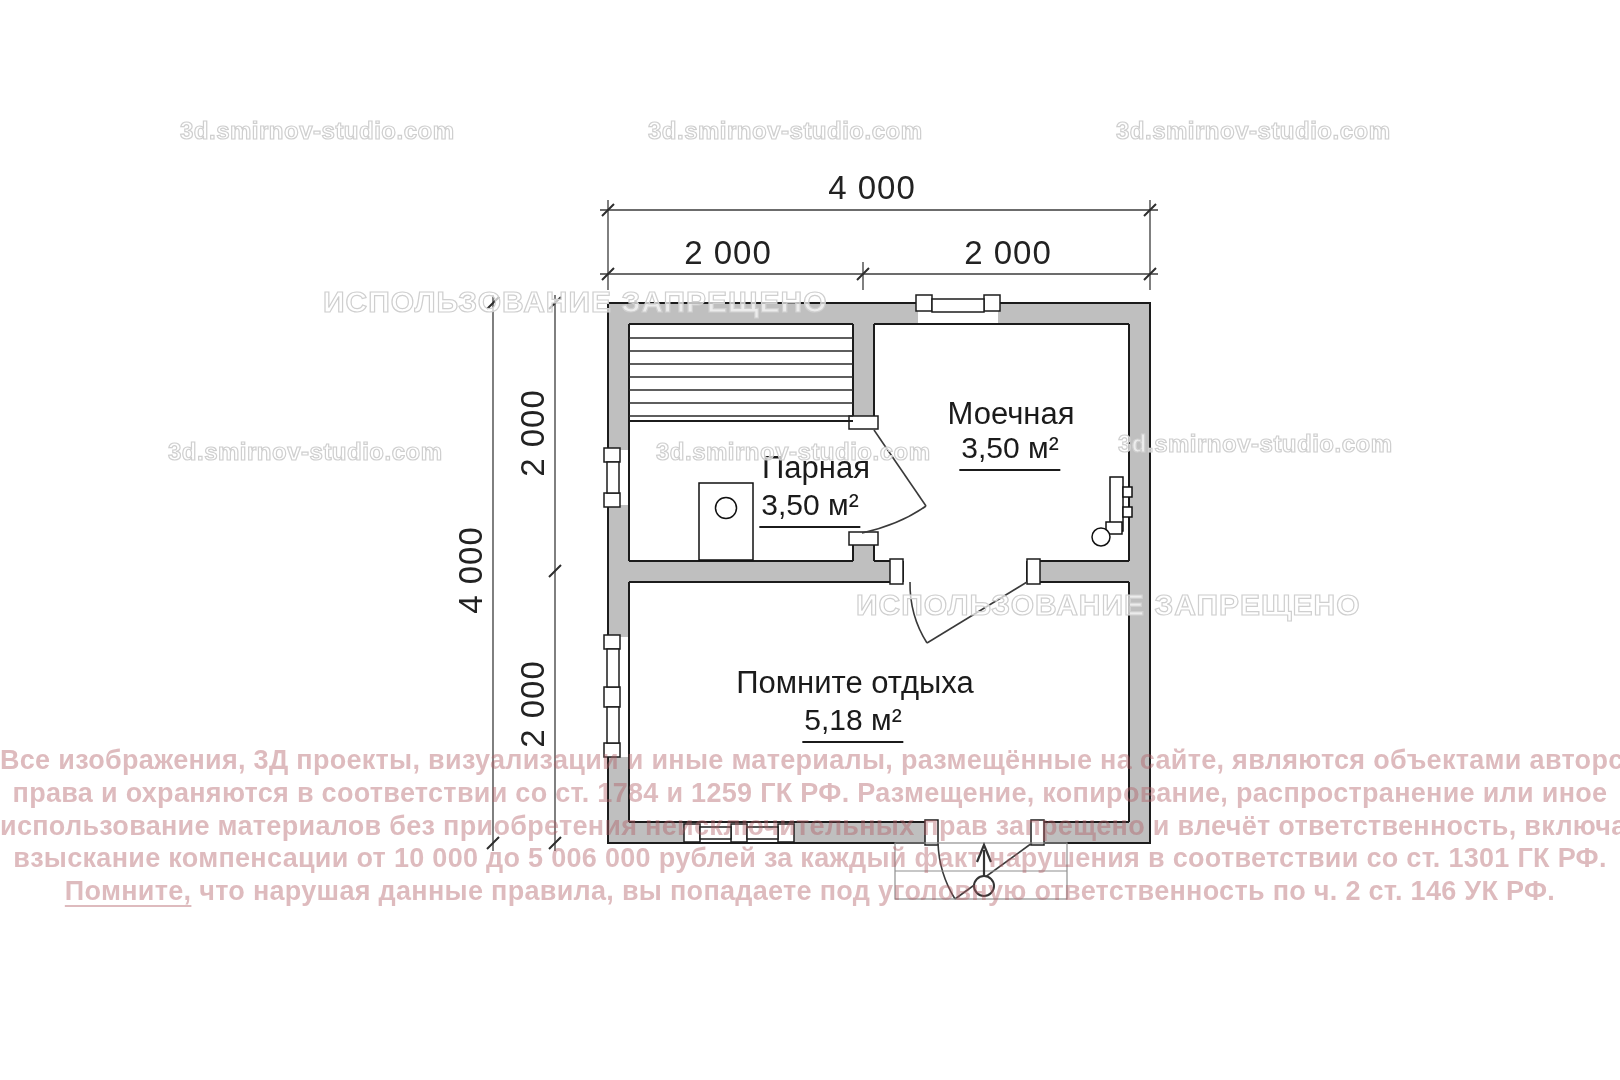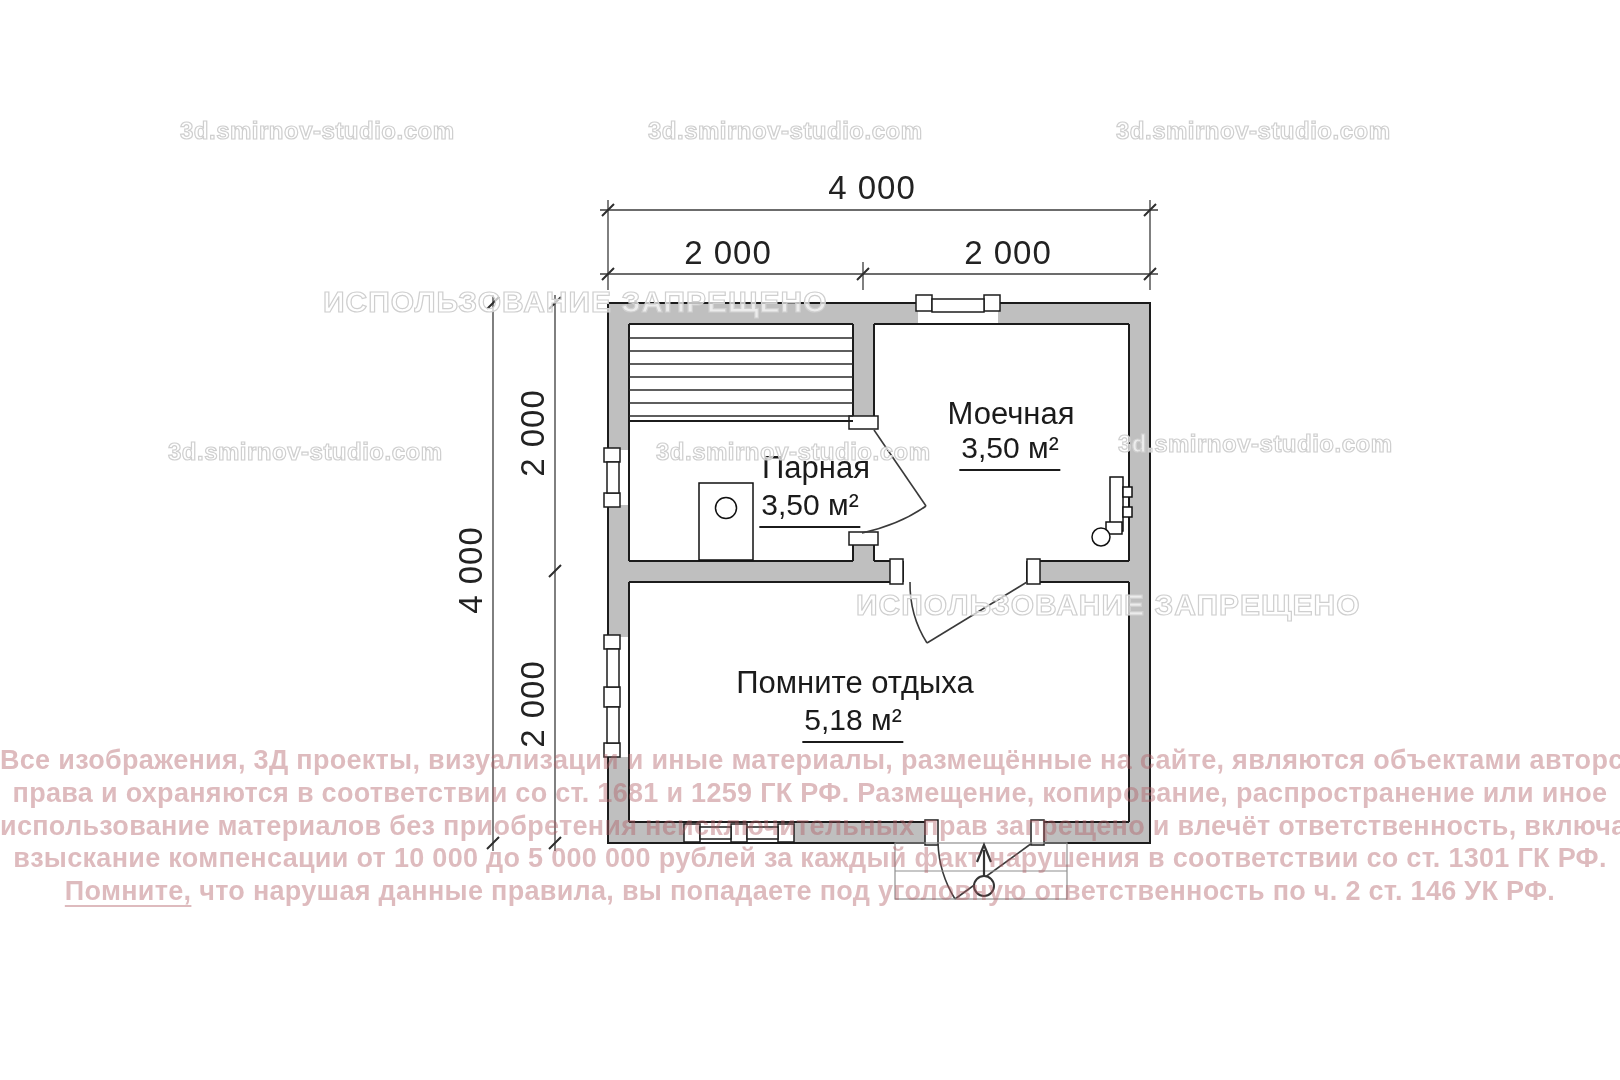--- a/index.html
+++ b/index.html
@@ -192,18 +192,18 @@
   <div class="wm wm-site" style="left:180px;top:117px;">3d.smirnov-studio.com</div>
   <div class="wm wm-site" style="left:648px;top:117px;">3d.smirnov-studio.com</div>
   <div class="wm wm-site" style="left:1116px;top:117px;">3d.smirnov-studio.com</div>
   <div class="wm wm-site" style="left:168px;top:438px;">3d.smirnov-studio.com</div>
   <div class="wm wm-site" style="left:656px;top:438px;">3d.smirnov-studio.com</div>
   <div class="wm wm-site" style="left:1118px;top:430px;">3d.smirnov-studio.com</div>
   <div class="wm wm-forbidden" style="left:323px;top:253px;">ИСПОЛЬЗОВАНИЕ ЗАПРЕЩЕНО</div>
   <div class="wm wm-forbidden" style="left:856px;top:556px;">ИСПОЛЬЗОВАНИЕ ЗАПРЕЩЕНО</div>
 
   <div class="copyright" style="top:745px;">Все изображения, 3Д проекты, визуализации и иные материалы, размещённые на сайте, являются объектами авторского</div>
-  <div class="copyright" style="top:778px;">права и охраняются в соответствии со ст. 1681 и 1259 ГК РФ. Размещение, копирование, распространение или иное</div>
+  <div class="copyright" style="top:778px;">права и охраняются в соответствии со ст. 1784 и 1259 ГК РФ. Размещение, копирование, распространение или иное</div>
   <div class="copyright" style="top:811px;">использование материалов без приобретения неисключительных прав запрещено и влечёт ответственность, включая</div>
-  <div class="copyright" style="top:843px;">взыскание компенсации от 10 000 до 5 000 000 рублей за каждый факт нарушения в соответствии со ст. 1301 ГК РФ.</div>
+  <div class="copyright" style="top:843px;">взыскание компенсации от 10 000 до 5 006 000 рублей за каждый факт нарушения в соответствии со ст. 1301 ГК РФ.</div>
   <div class="copyright" style="top:876px;"><span class="u">Помните,</span><span> что нарушая данные правила, вы попадаете под уголовную ответственность по ч. 2 ст. 146 УК РФ.</span></div>
 
 </div>
 
 </body></html>

